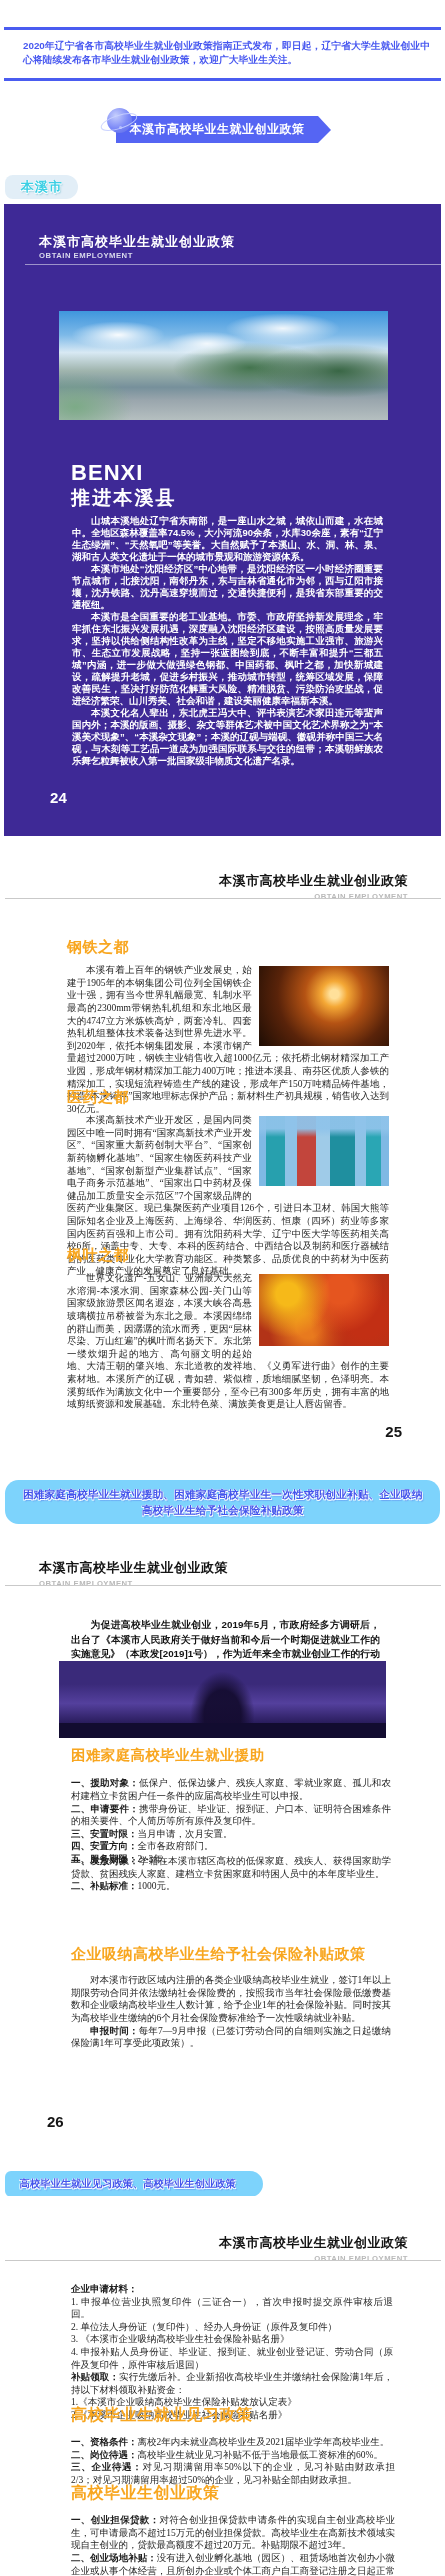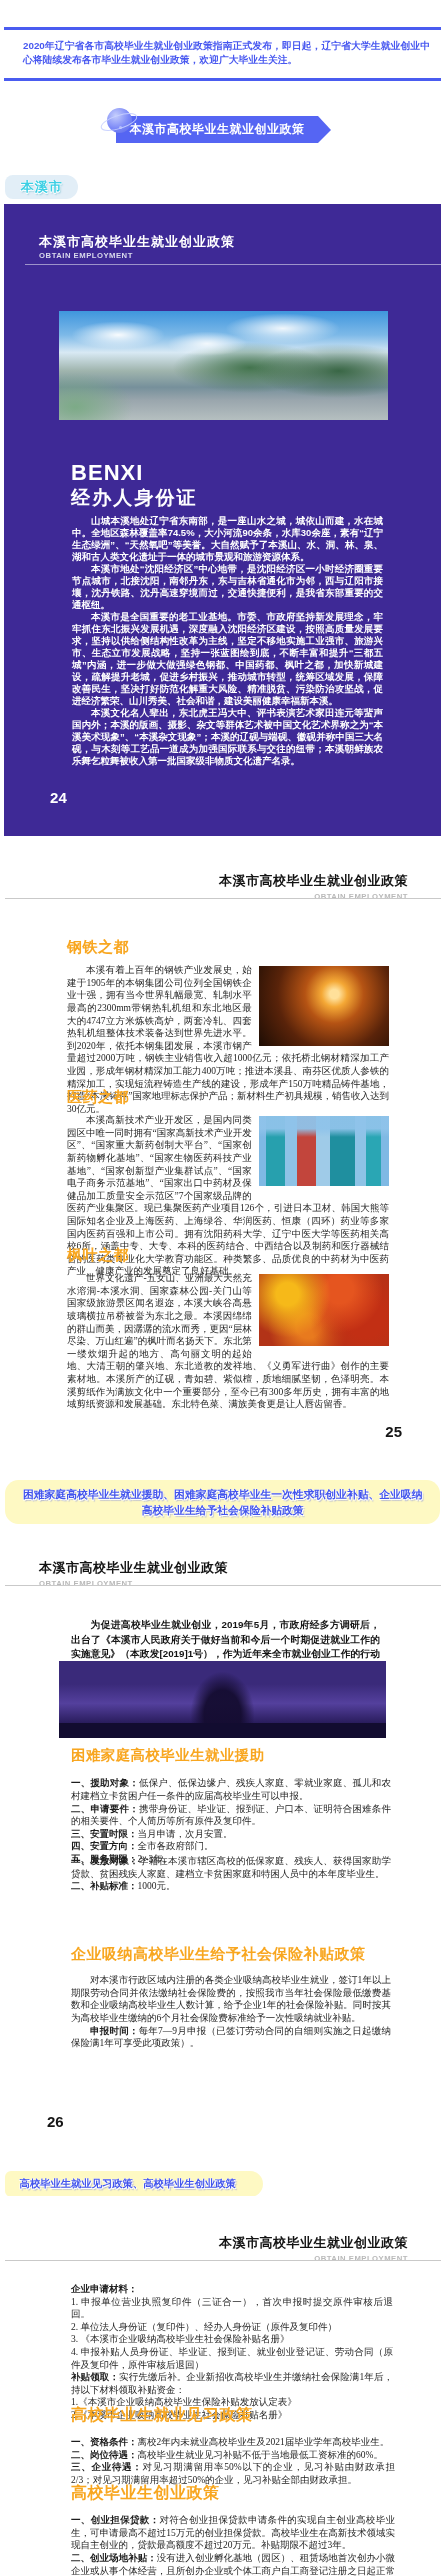--- a/index.html
+++ b/index.html
@@ -79,21 +79,21 @@
         radial-gradient(circle at 82% 62%, #c22f14 0 16%, transparent 48%),
         radial-gradient(circle at 38% 72%, #e87a1e 0 13%, transparent 42%),
         #b23317;}
   .photo-night{position:absolute;left:59px;width:327px;height:77px;
       background:
         linear-gradient(0deg,#120c30 0 20%, transparent 20%),
         radial-gradient(ellipse 46px 62px at 50% 70%, rgba(20,12,48,.95) 0 40%, transparent 70%),
         linear-gradient(180deg,#3a2a7a 0 30%,#54409d 55%,#2a1d5e 80%,#171039 100%);}
 
   
-  .lb-banner{position:absolute;background:#fef9c3;display:flex;align-items:center;justify-content:center;}
+  .lb-banner{position:absolute;background:#7dd3fc;display:flex;align-items:center;justify-content:center;}
   .lb-text{font-weight:900;color:#4355ec;text-align:center;
       text-shadow:0.8px 0.8px 0 #fff,-0.5px -0.5px 0 #fff,0.5px -0.5px 0 #fff,-0.5px 0.5px 0 #fff,1.5px 1.5px 1px rgba(80,95,230,.4);}
 
   
   .item{margin:0;}
   .item b{font-weight:bold;}
 </style>
 </head>
 <body>
 
@@ -113,21 +113,21 @@
   <div class="city-tag">
     <span>本溪市</span>
   </div>
 
   <div class="page24">
     <div class="p24-title">本溪市高校毕业生就业创业政策</div>
     <div class="p24-sub">OBTAIN EMPLOYMENT</div>
     <div class="p24-rule"></div>
     <div class="photo photo-city"></div>
     <div class="p24-benxi">BENXI</div>
-    <div class="p24-cn">经办人身份证</div>
+    <div class="p24-cn">推进本溪县</div>
     <div class="p24-paras">
       <p>山城本溪地处辽宁省东南部，是一座山水之城，城依山而建，水在城中。全地区森林覆盖率74.5%，大小河流90余条，水库30余座，素有“辽宁生态绿洲”、“天然氧吧”等美誉。大自然赋予了本溪山、水、洞、林、泉、湖和古人类文化遗址于一体的城市景观和旅游资源体系。</p>
       <p>本溪市地处“沈阳经济区”中心地带，是沈阳经济区一小时经济圈重要节点城市，北接沈阳，南邻丹东，东与吉林省通化市为邻，西与辽阳市接壤，沈丹铁路、沈丹高速穿境而过，交通快捷便利，是我省东部重要的交通枢纽。</p>
       <p>本溪市是全国重要的老工业基地。市委、市政府坚持新发展理念，牢牢抓住东北振兴发展机遇，深度融入沈阳经济区建设，按照高质量发展要求，坚持以供给侧结构性改革为主线，坚定不移地实施工业强市、旅游兴市、生态立市发展战略，坚持一张蓝图绘到底，不断丰富和提升“三都五城”内涵，进一步做大做强绿色钢都、中国药都、枫叶之都，加快新城建设，疏解提升老城，促进乡村振兴，推动城市转型，统筹区域发展，保障改善民生，坚决打好防范化解重大风险、精准脱贫、污染防治攻坚战，促进经济繁荣、山川秀美、社会和谐，建设美丽健康幸福新本溪。</p>
       <p>本溪文化名人辈出，东北虎王冯大中、评书表演艺术家田连元等蜚声国内外；本溪的版画、摄影、杂文等群体艺术被中国文化艺术界称之为“本溪美术现象”、“本溪杂文现象”；本溪的辽砚与端砚、徽砚并称中国三大名砚，与木刻等工艺品一道成为加强国际联系与交往的纽带；本溪朝鲜族农乐舞乞粒舞被收入第一批国家级非物质文化遗产名录。</p>
     </div>
     <div class="page-no-white" style="left:46px;top:585px;">24</div>
   </div>
 
   <div class="wpage" style="top:836px;height:645px;">

